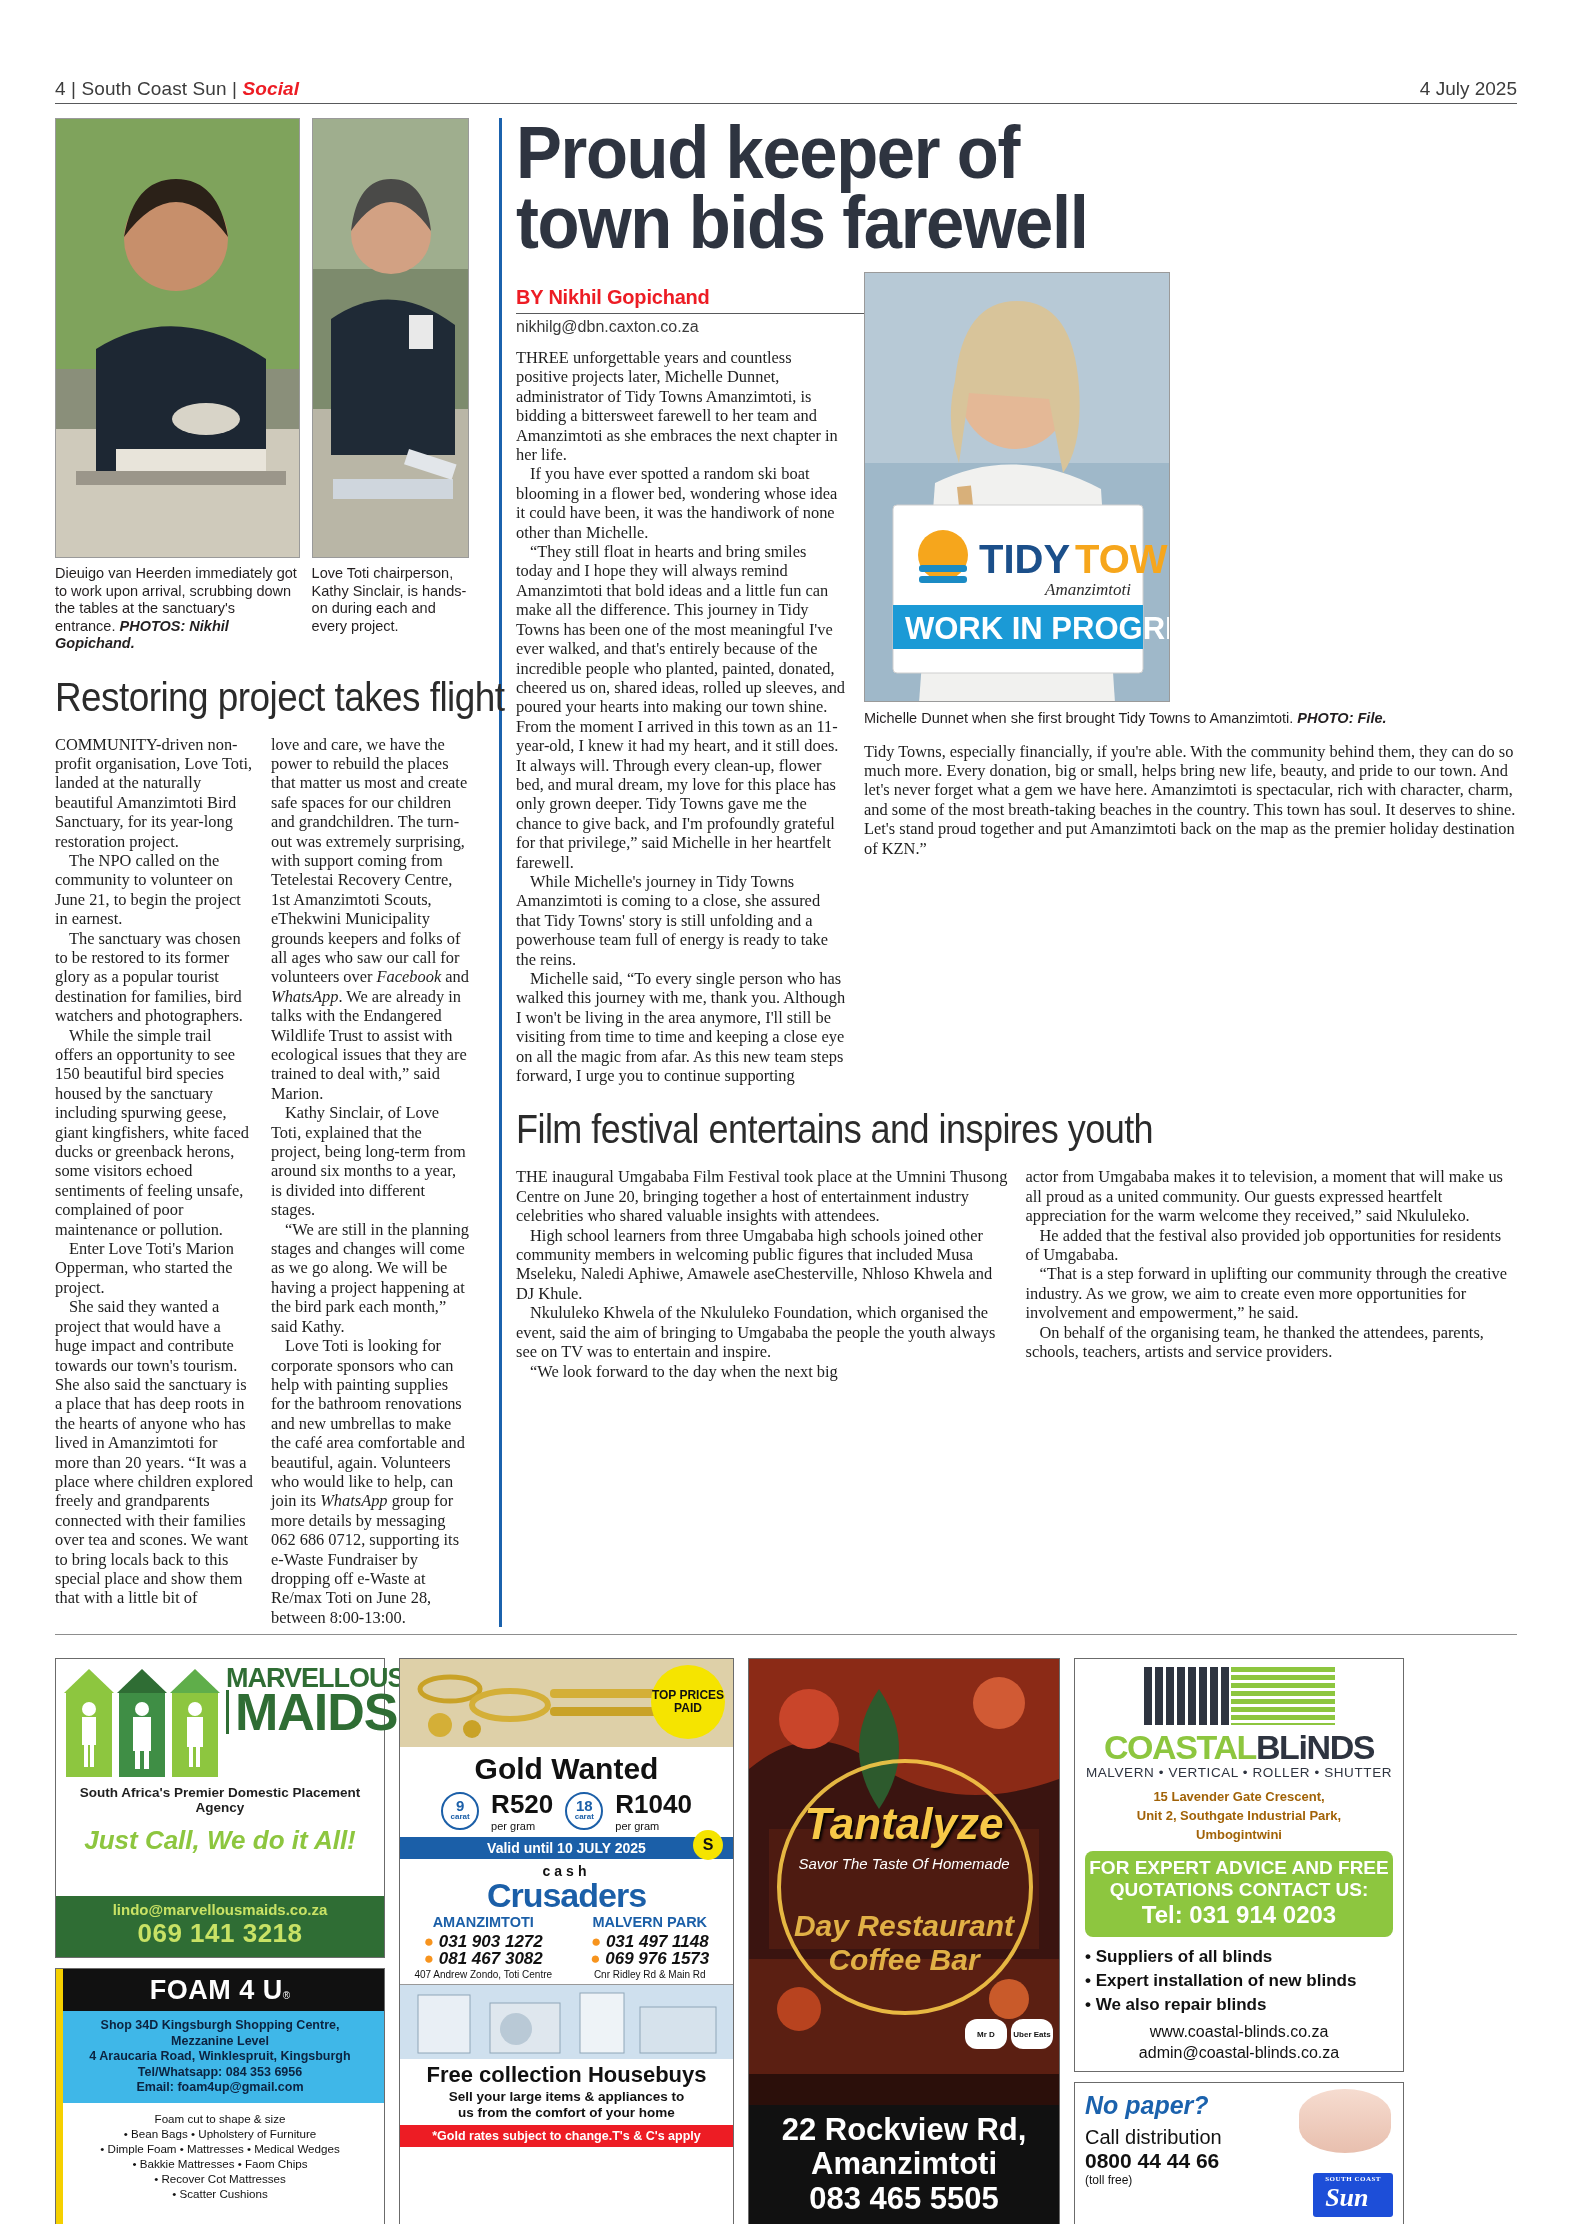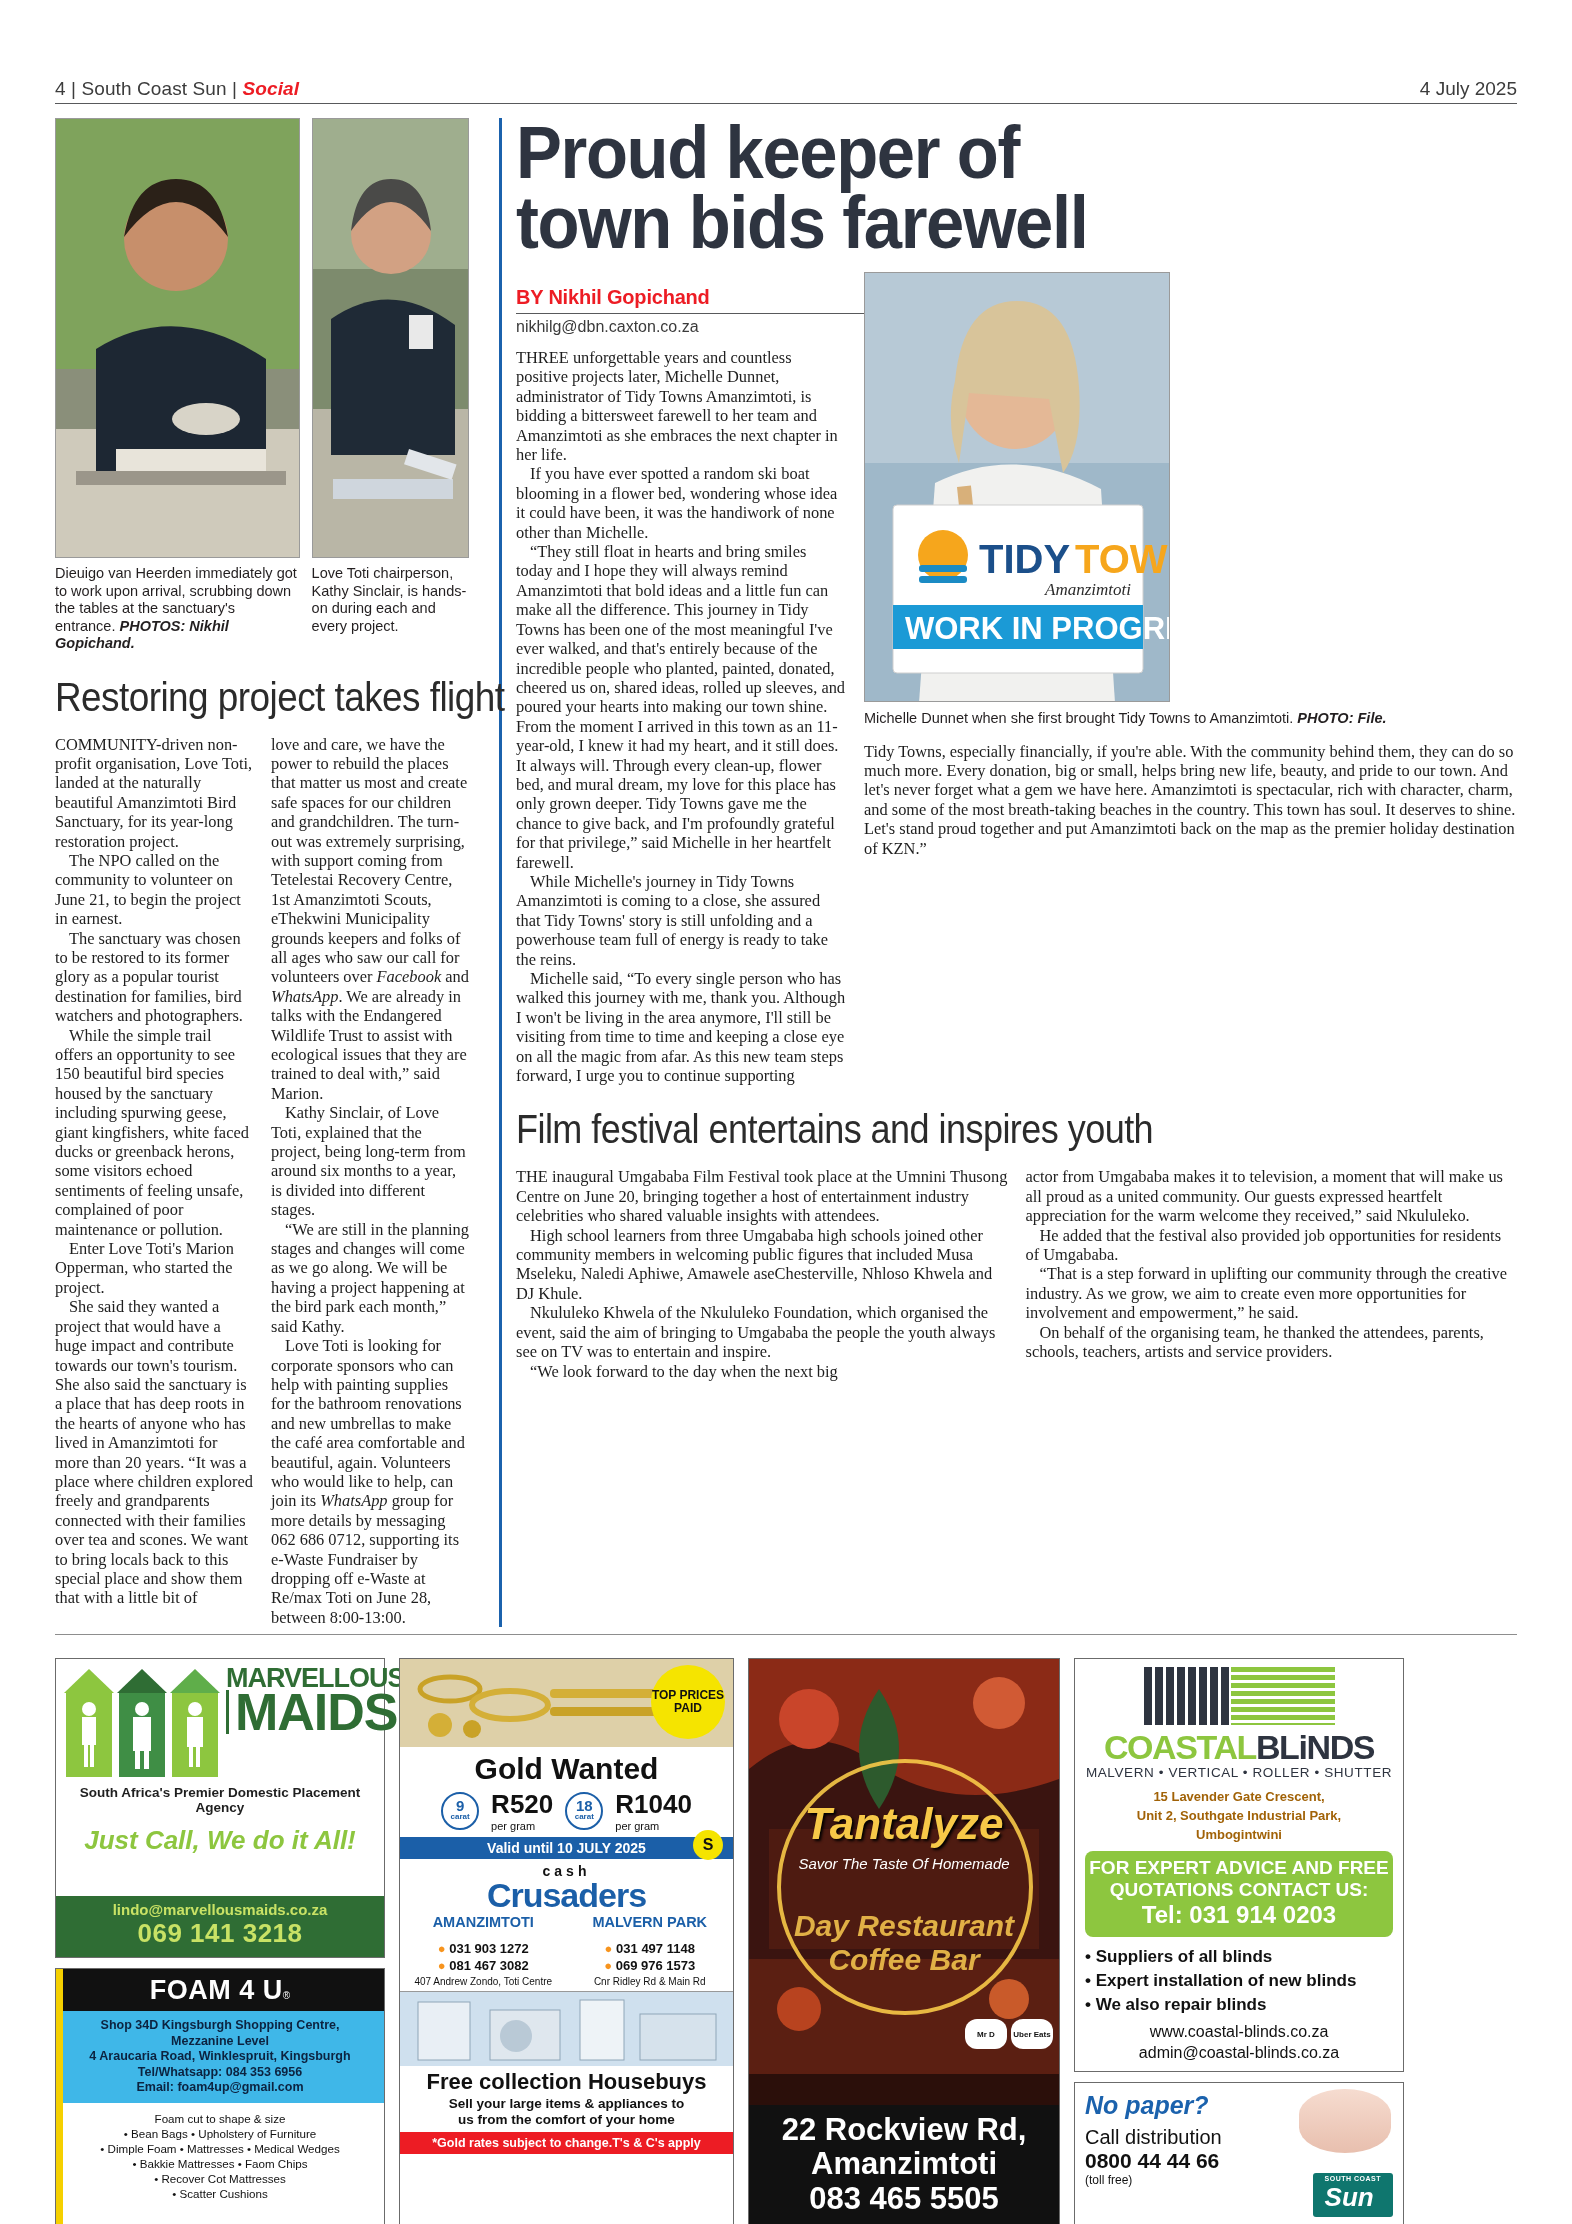--- a/index.html
+++ b/index.html
@@ -143,21 +143,21 @@
   .gw-valid { background:#1b5fa8; color:#fff; text-align:center; font-weight:bold;
               font-size:14px; padding:3px 0; margin-top:5px; position:relative; }
   .gw-valid .coin { position:absolute; right:10px; top:-7px; width:30px; height:30px;
                     border-radius:50%; background:#f5e400; color:#111; font-size:16px;
                     display:flex; align-items:center; justify-content:center; font-weight:bold;}
   .cc-logo { text-align:center; margin-top:4px; }
   .cc-logo .c1 { font-size:14px; font-weight:bold; color:#111; letter-spacing:4px;}
   .cc-logo .c2 { font-size:34px; font-weight:bold; color:#1b5fa8; letter-spacing:-1px; line-height:32px;}
   .cc-branch { display:flex; font-size:14.5px; font-weight:bold; color:#1b5fa8; margin-top:3px; }
   .cc-branch>div { flex:1; text-align:center; }
-  .cc-nums { display:flex; font-size:13px; margin-top:10px; }
+  .cc-nums { display:flex; font-size:17px; margin-top:3px;font-style:italic; }
   .cc-nums>div { flex:1; text-align:center; line-height:17px; color:#111; font-weight:bold;}
   .cc-dot { color:#f7941e; }
   .cc-addr { display:flex; font-size:10px; color:#111; margin-top:2px; }
   .cc-addr>div { flex:1; text-align:center; }
   .hb-img { height:74px; background:#c9d9e8; margin-top:4px; border-top:1px solid #999; }
   .hb-title { background:#fff; text-align:center; font-size:22px; font-weight:bold; color:#111; padding:4px 0 1px;}
   .hb-sub { text-align:center; font-size:13.5px; font-weight:bold; color:#111; line-height:16px; }
   .hb-foot { background:#ed1c24; color:#fff; text-align:center; font-size:12.5px;
              font-weight:bold; padding:4px 0; margin-top:4px; }
 
@@ -201,22 +201,22 @@
   .cb-green .l2 { font-size:24px; font-weight:bold; }
   .cb-bul { font-size:17px; font-weight:bold; line-height:24px; margin-top:8px; color:#111; }
   .cb-web { text-align:center; font-size:16px; line-height:21px; color:#111; margin-top:4px;}
 
   
   .np { border:1px solid #6b6b6b; background:#fff; height:152px; padding:8px 10px; position:relative; }
   .np-t { font-size:25px; font-weight:bold; color:#1b62ad; font-style:italic; }
   .np-s { font-size:20px; color:#111; margin-top:6px; }
   .np-n { font-size:21px; font-weight:bold; color:#111; line-height:24px; }
   .np-f { font-size:12px; color:#111; }
-  .np-sun { position:absolute; right:10px; bottom:10px; background:#0f766e; color:#fff;
-            font-weight:bold; font-style:italic; font-size:26px; padding:2px 12px 4px; border-radius:3px;}
+  .np-sun { position:absolute; right:10px; bottom:10px; background:#1d4ed8; color:#fff;
+            font-weight:bold; font-style:italic; font-size:26px; padding:2px 12px 4px; border-radius:3px;font-family:Liberation Serif, serif;}
   .np-sun small { display:block; font-size:7px; font-style:normal; letter-spacing:.5px;}
   .np-roll { position:absolute; right:12px; top:6px; width:92px; height:64px; border-radius:50%/40%;
              background:linear-gradient(180deg,#f6dcd0,#e8bfae); }
 
   
   .im-sky { position:absolute; inset:0; background:linear-gradient(180deg,#8fb96a 0%,#6f9a4e 35%,#d9d3c5 100%); }
 </style>
 </head>
 <body>
 

